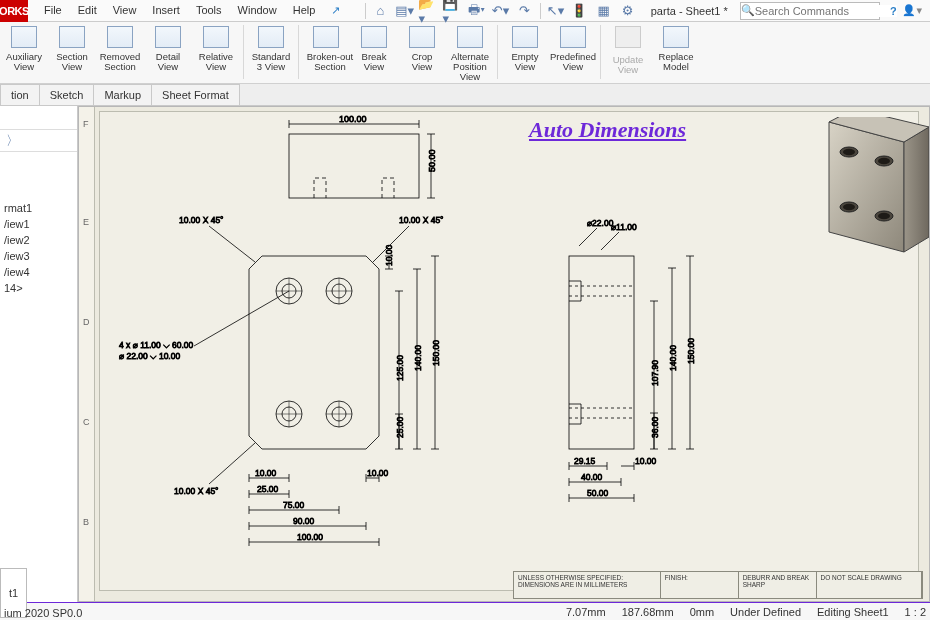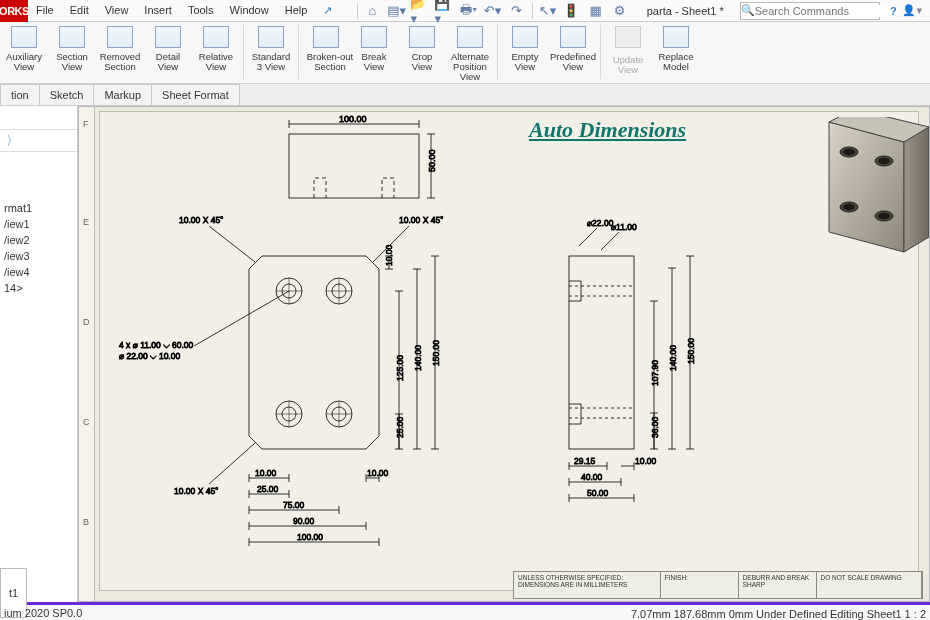--- a/index.html
+++ b/index.html
@@ -1,21 +1,21 @@
 <!DOCTYPE html>
 <html><head>
 <meta charset="utf-8">
 <style>
   * { box-sizing: border-box; margin: 0; padding: 0; }
   body { font-family: "Segoe UI", Arial, sans-serif; font-size: 11px; background: #fff; width: 930px; height: 620px; overflow: hidden; color: #333; }
 
   
   .titlebar { display: flex; align-items: center; height: 22px; border-bottom: 1px solid #ccc; background: #fafafa; }
   .app-logo { width: 28px; height: 22px; background: #c00; color: #fff; display: flex; align-items: center; justify-content: center; font-weight: bold; font-size: 11px; letter-spacing: -.5px; }
-  .menu { display: flex; }
+  .menu { display: flex; margin-left: 8px; }
   .menu span { padding: 4px 8px; cursor: default; }
   .quick { display: flex; align-items: center; gap: 2px; margin-left: 14px; }
   .quick .ico { width: 22px; height: 20px; border: 1px solid transparent; display: flex; align-items: center; justify-content: center; font-size: 13px; color: #5a7aa8; }
   .quick .sep  { width: 1px; height: 16px; background: #ccc; margin: 0 2px; }
   .doc-title { margin-left: auto; margin-right: auto; padding: 0 8px; color: #333; }
   .search-box { display: flex; align-items: center; border: 1px solid #bbb; height: 18px; width: 140px; margin-right: 10px; background: #fff; }
   .search-box .mag { width: 18px; text-align: center; color: #888; font-size: 11px; }
   .search-box input { border: 0; outline: 0; font-size: 11px; flex: 1; color: #888; }
   .title-right { display: flex; align-items: center; gap: 6px; padding-right: 8px; }
   .title-right .q { color: #2a7ec6; font-weight: bold; }
@@ -42,31 +42,31 @@
 
   .canvas { flex: 1; position: relative; background: #eceadf; border: 1px solid #b7b7b7; overflow: hidden; }
   .ruler-l { position: absolute; left: 0; top: 0; width: 16px; bottom: 0; background: #f4f2e9; border-right: 1px solid #bcbcb0; }
   .ruler-l .tick { position: absolute; left: 4px; font-size: 9px; color: #666; }
   .paper-shadow { position: absolute; left: 20px; top: 4px; right: 10px; bottom: 10px; background: #f1efe6; border: 1px solid #bcbcb0; }
 
   
   svg.dwg { position: absolute; left: 20px; top: 4px; right: 10px; bottom: 10px; width: calc(100% - 30px); height: calc(100% - 14px); }
   .lbl { font: 8.5px Arial; fill: #000; }
   .lblb { font: 9px Arial; fill: #000; }
-  .annot-title { position: absolute; top: 10px; left: 450px; font: italic bold 22px "Times New Roman", serif; color: #0f766e; text-decoration: underline; }
+  .annot-title { position: absolute; top: 10px; left: 450px; font: italic bold 22px "Times New Roman", serif; color: #6d28d9; text-decoration: underline; }
 
   
   .iso { position: absolute; right: 0; top: 10px; width: 140px; height: 160px; }
 
   
   .tblock { position: absolute; right: 6px; bottom: 2px; height: 28px; width: 410px; border: 1px solid #8a8a7e; display:flex; font-size:6.5px; background:#efeee5;}
   .tblock > div { border-right:1px solid #8a8a7e; padding:2px 4px; }
 
   
-  .status { height: 18px; display: flex; align-items: flex-end; font-size: 11px; border-top: 3px solid #6d28d9; background: #f7f7f7; padding: 0 4px; gap: 3px; }
+  .status { height: 18px; display: flex; align-items: center; font-size: 11px; border-top: 1px solid #6d28d9; background: #f7f7f7; padding: 0 4px; gap: 16px; }
   .status .spacer { flex: 1; }
   .status span { white-space: nowrap; }
 
   
   .sheet-tab-row { position:absolute; bottom:18px; left:0; display:flex; align-items:center; height:18px; font-size:11px;}
   .sheet-tab-row .shtab { border:1px solid #bbb; padding:18px 8px; background:#fff;}
   .version-row { position:absolute; bottom:0; left:0; height:14px; display:flex; align-items:center; padding-left:4px; font-size:11px;}
 </style>
 </head>
 <body>

